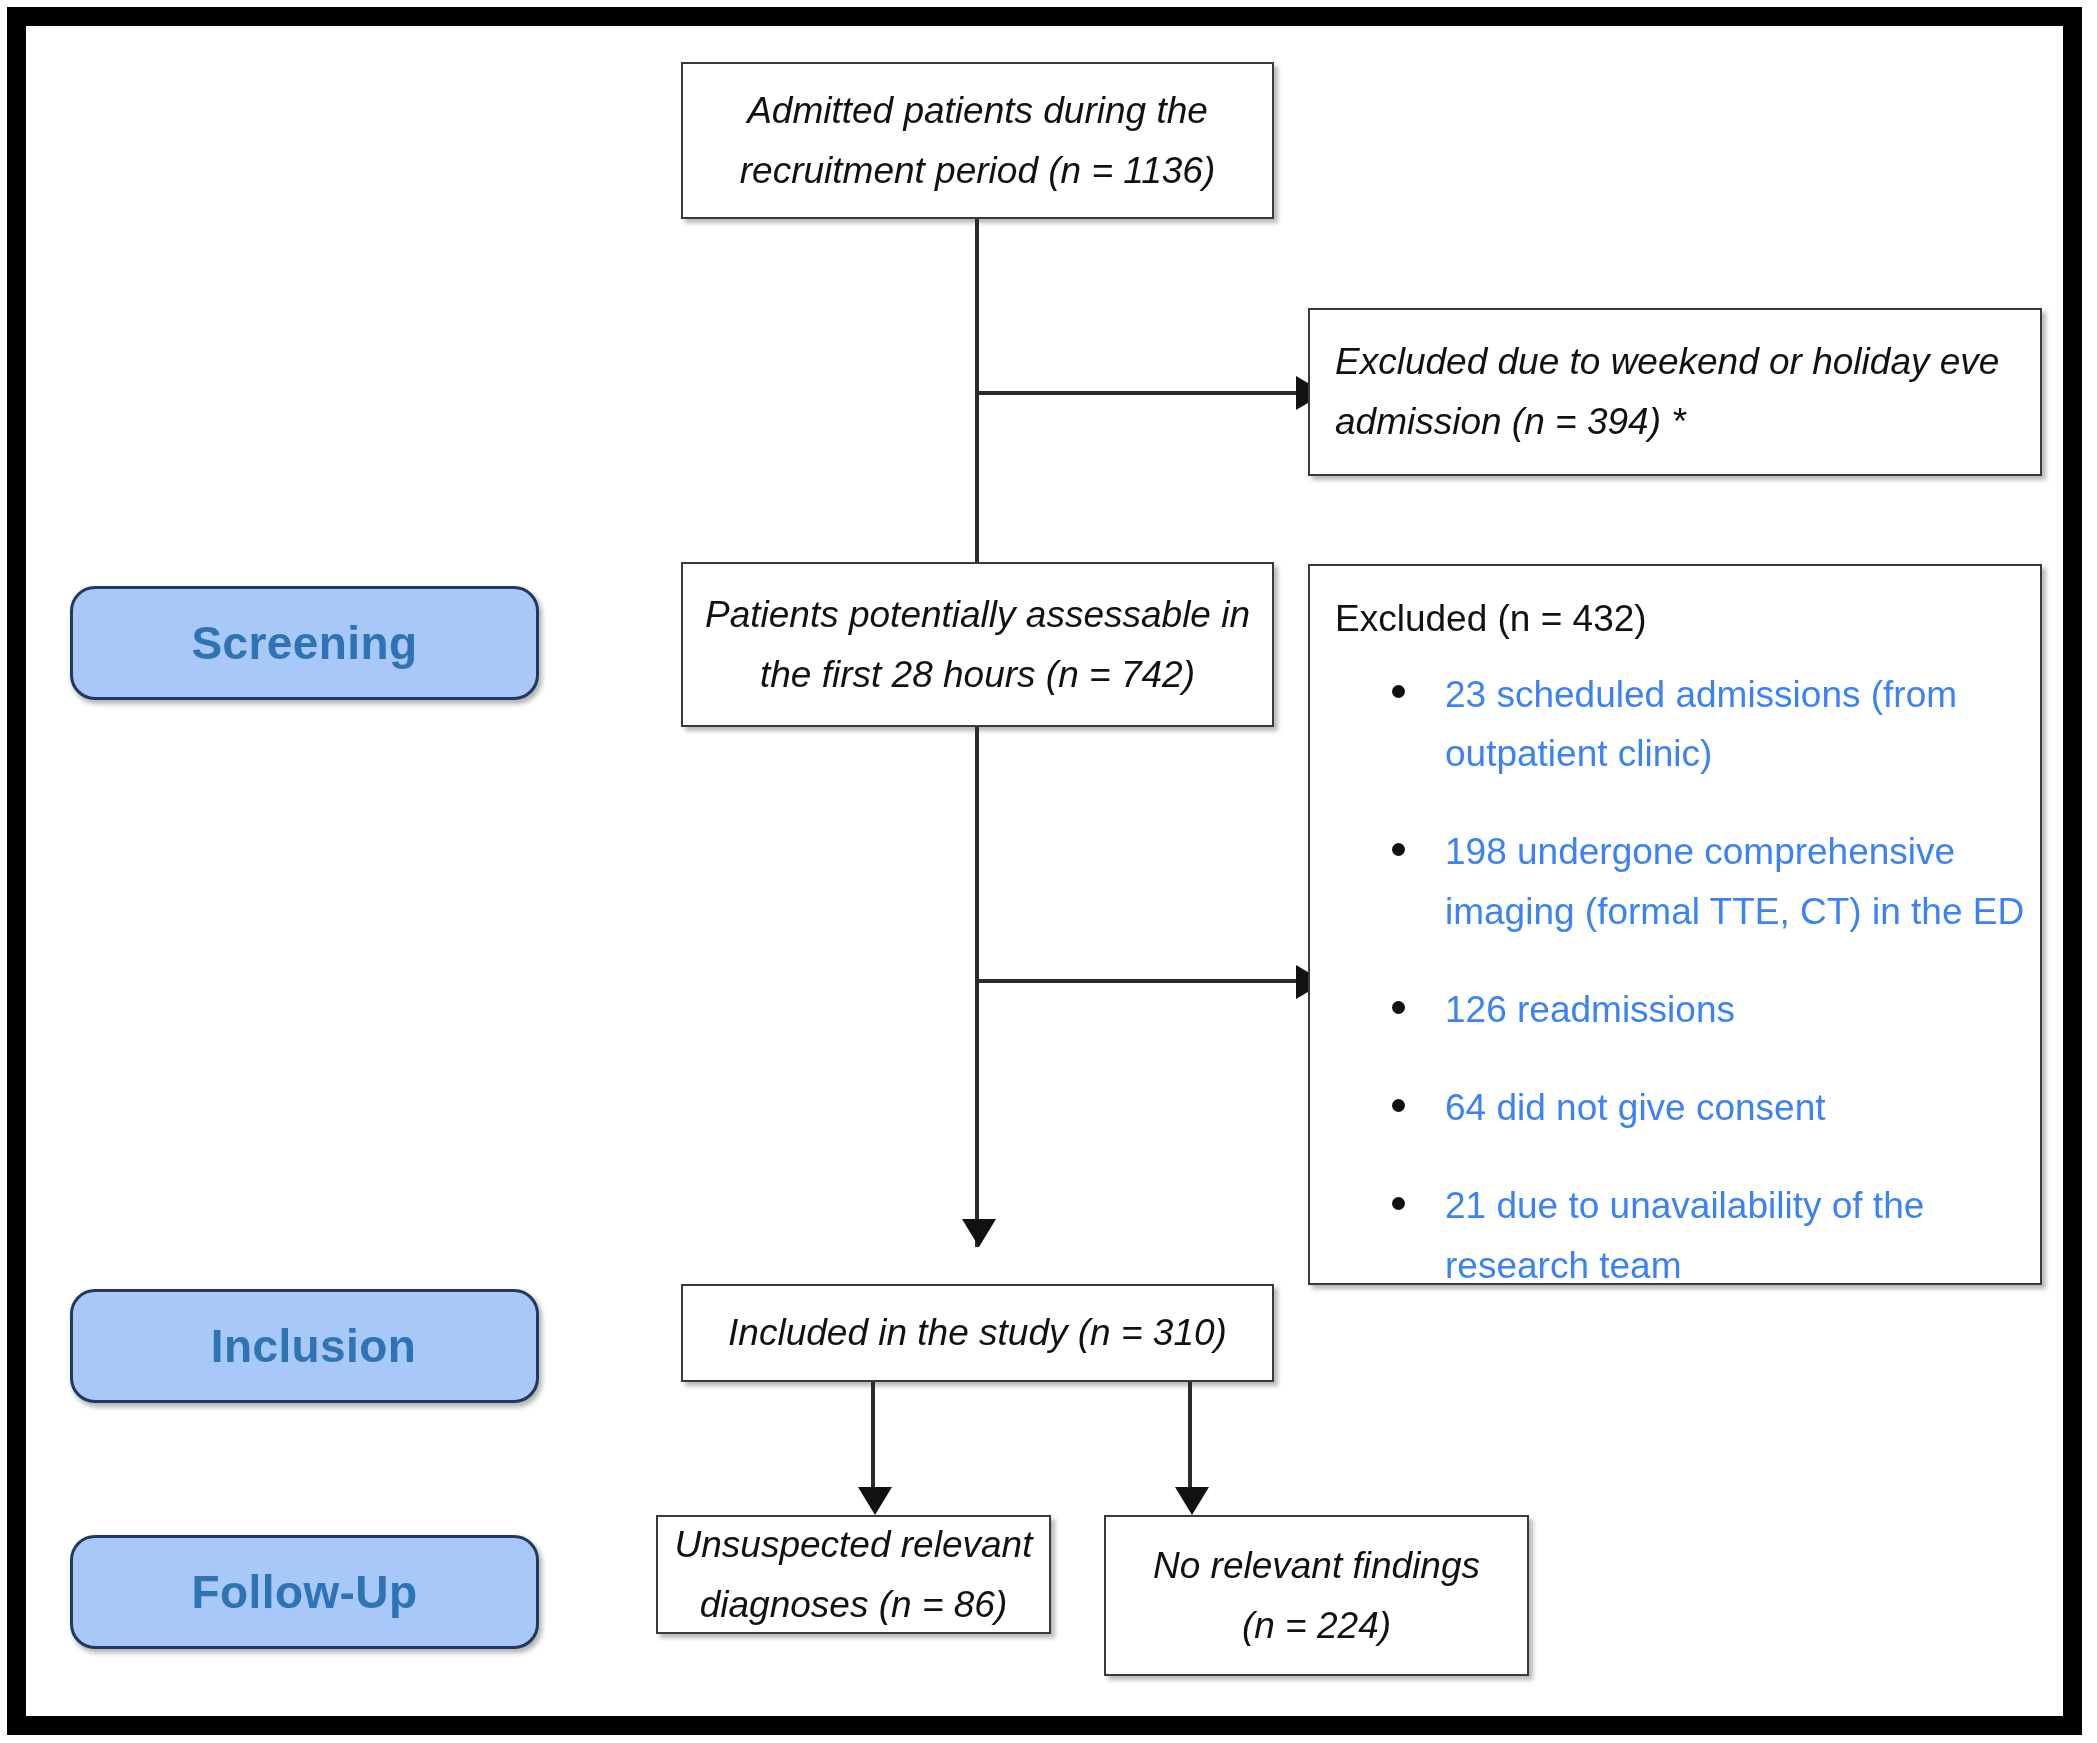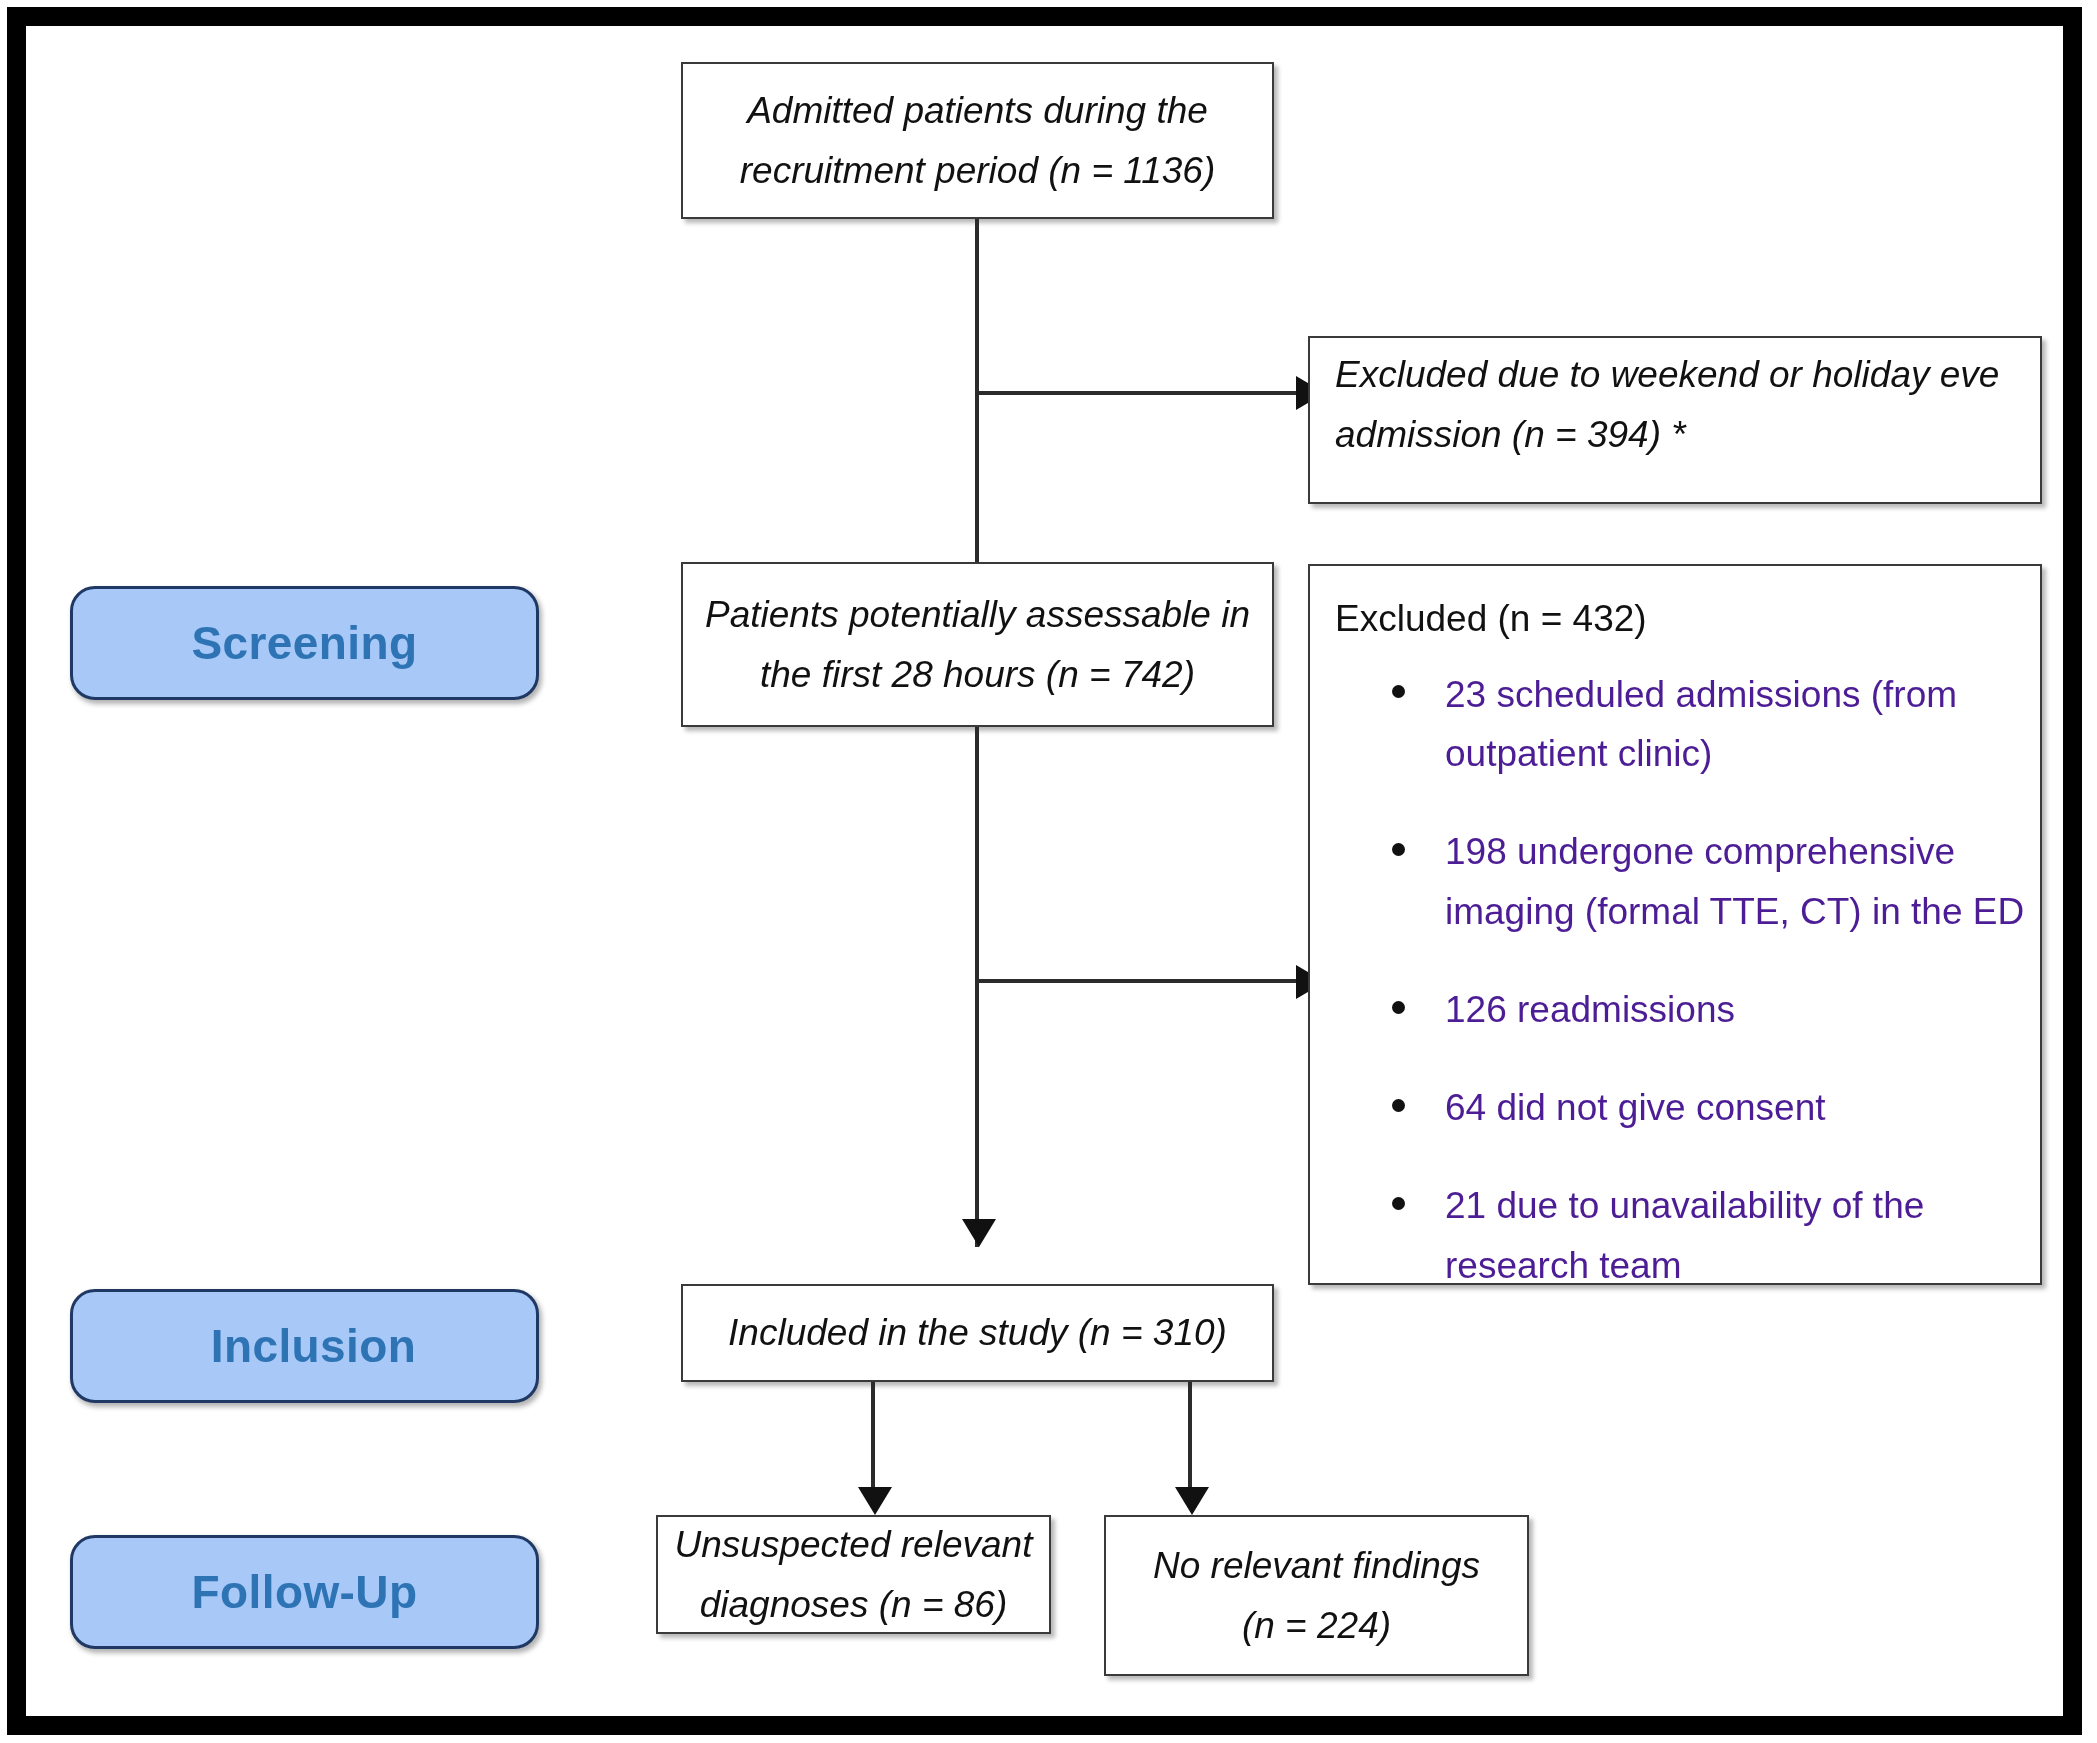--- a/index.html
+++ b/index.html
@@ -74,23 +74,22 @@
   }
   .box-center {
     display: flex;
     align-items: center;
     justify-content: center;
     text-align: center;
     padding: 7.3px 16px;
   }
   .box-left {
     display: flex;
-    align-items: flex-start;
+    align-items: center;
     padding: 7.3px 25px;
-    margin-top: 28px;
   }
 
   
   .excl-inner {
     padding: 25px 22px 14.6px 25px;
     width: 100%;
   }
   .excl-title {
     font-size: 37px;
     color: #111111;
@@ -98,21 +97,21 @@
     margin-bottom: 18px;
   }
   ul.excl-list {
     list-style: none;
     margin: 0;
     padding: 0;
   }
   ul.excl-list li {
     position: relative;
     font-size: 37px;
-    color: #4c1d95;
+    color: #3b82f6;
     line-height: 1.62;
     padding-left: 110px;
     margin-bottom: 38px;
   }
   ul.excl-list li:last-child { margin-bottom: 0; }
   ul.excl-list li .bullet-dot {
     position: absolute;
     left: 57px;
     top: 20.5px;
     width: 13px;

